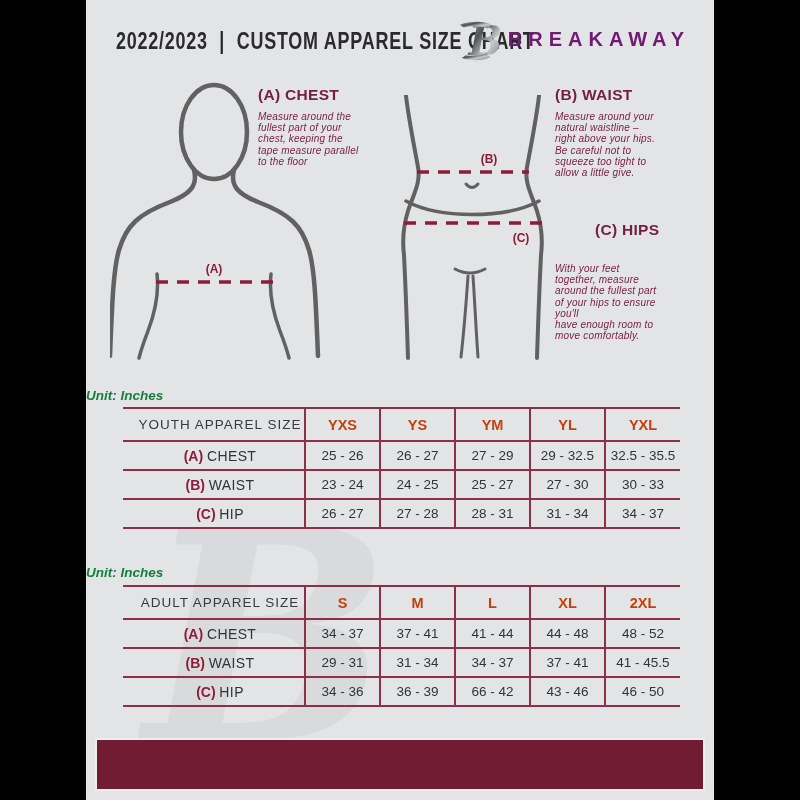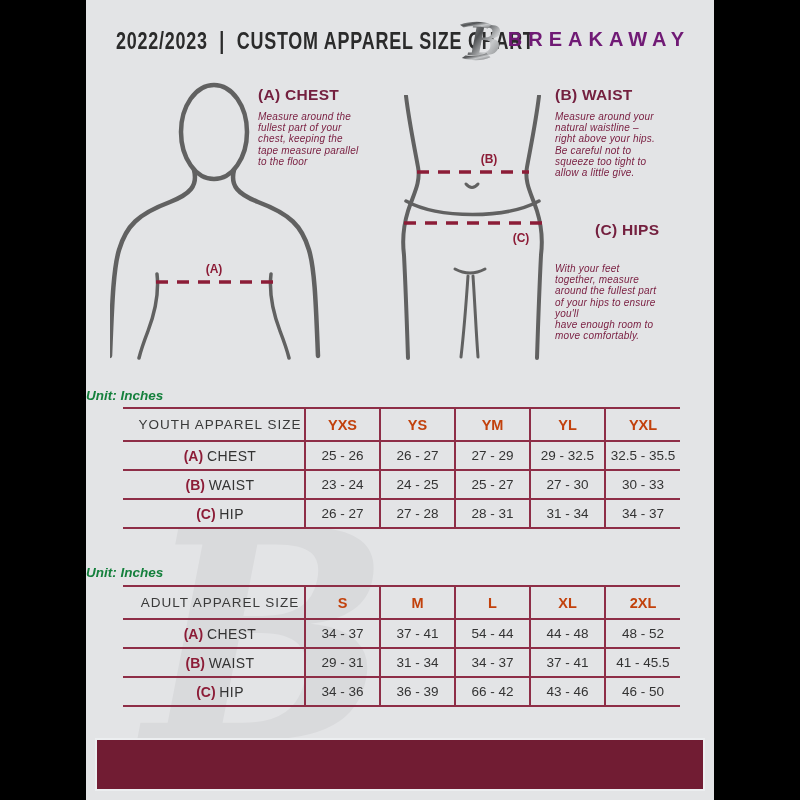--- a/index.html
+++ b/index.html
@@ -224,21 +224,21 @@
       <td>XL</td>
       <td>2XL</td>
     </tr>
     <tr>
       <td class="lbl">
         <span class="row-prefix">(A)</span>
         <span class="row-label">CHEST</span>
       </td>
       <td>34 - 37</td>
       <td>37 - 41</td>
-      <td>54 - 44</td>
+      <td>41 - 44</td>
       <td>44 - 48</td>
       <td>48 - 52</td>
     </tr>
     <tr>
       <td class="lbl">
         <span class="row-prefix">(B)</span>
         <span class="row-label">WAIST</span>
       </td>
       <td>29 - 31</td>
       <td>31 - 34</td>

